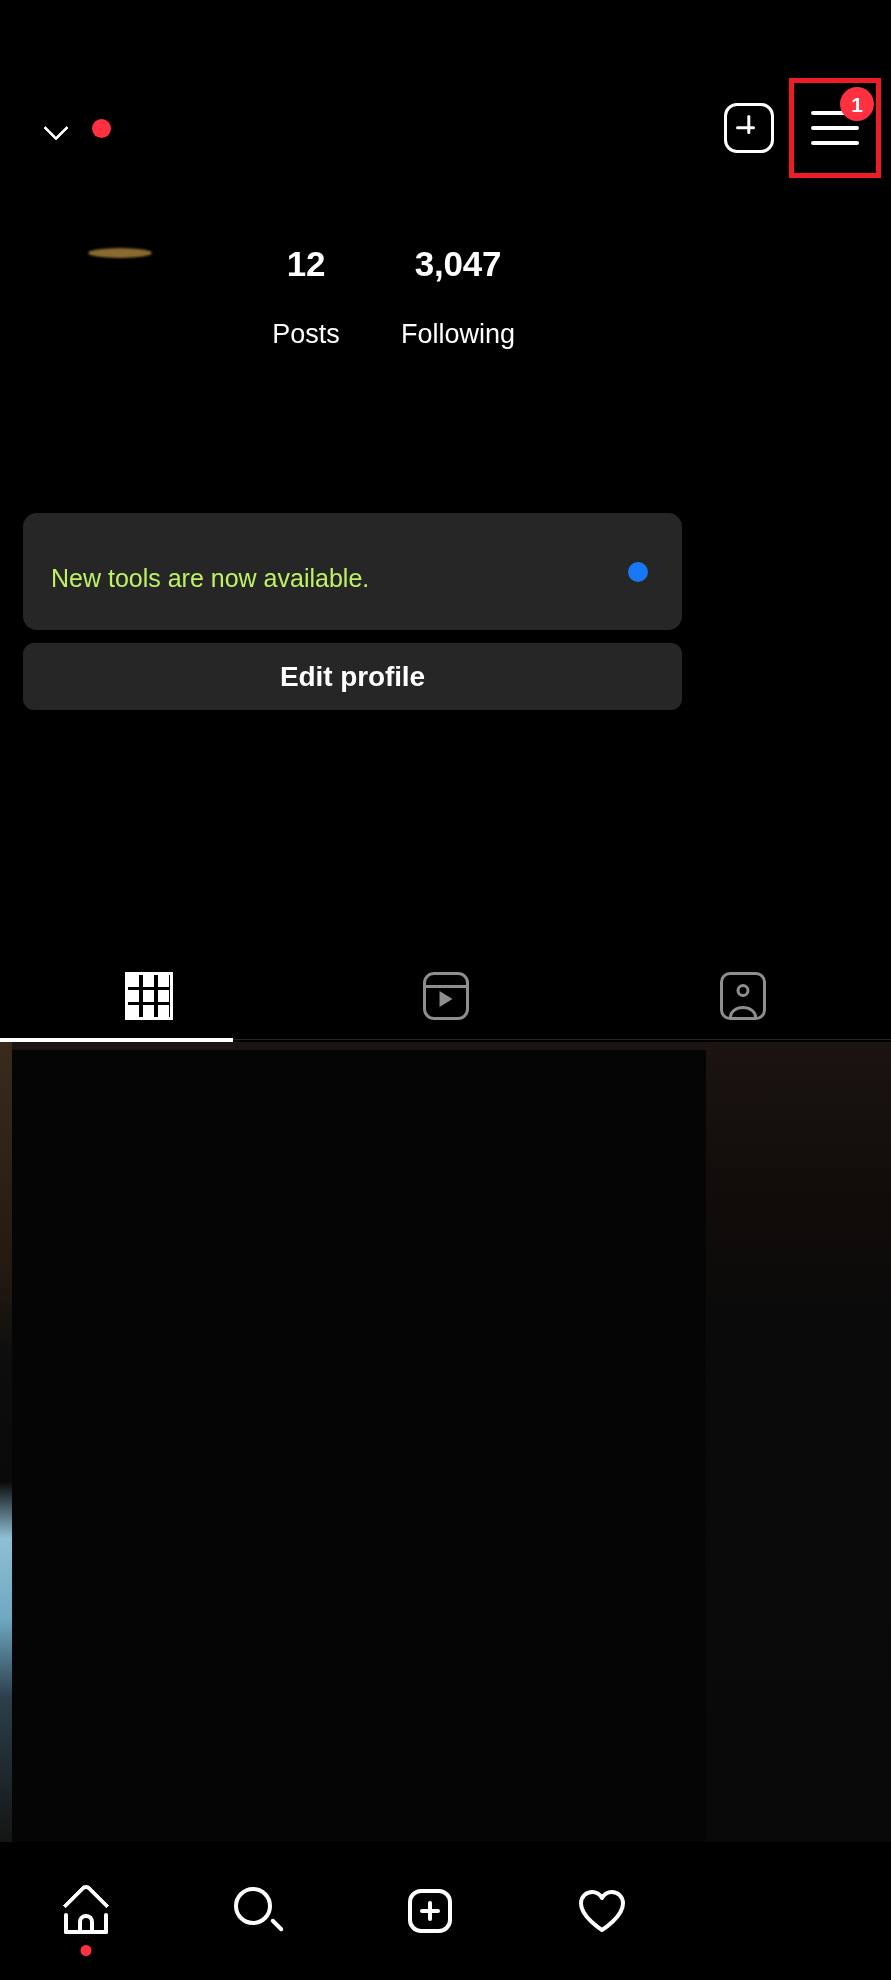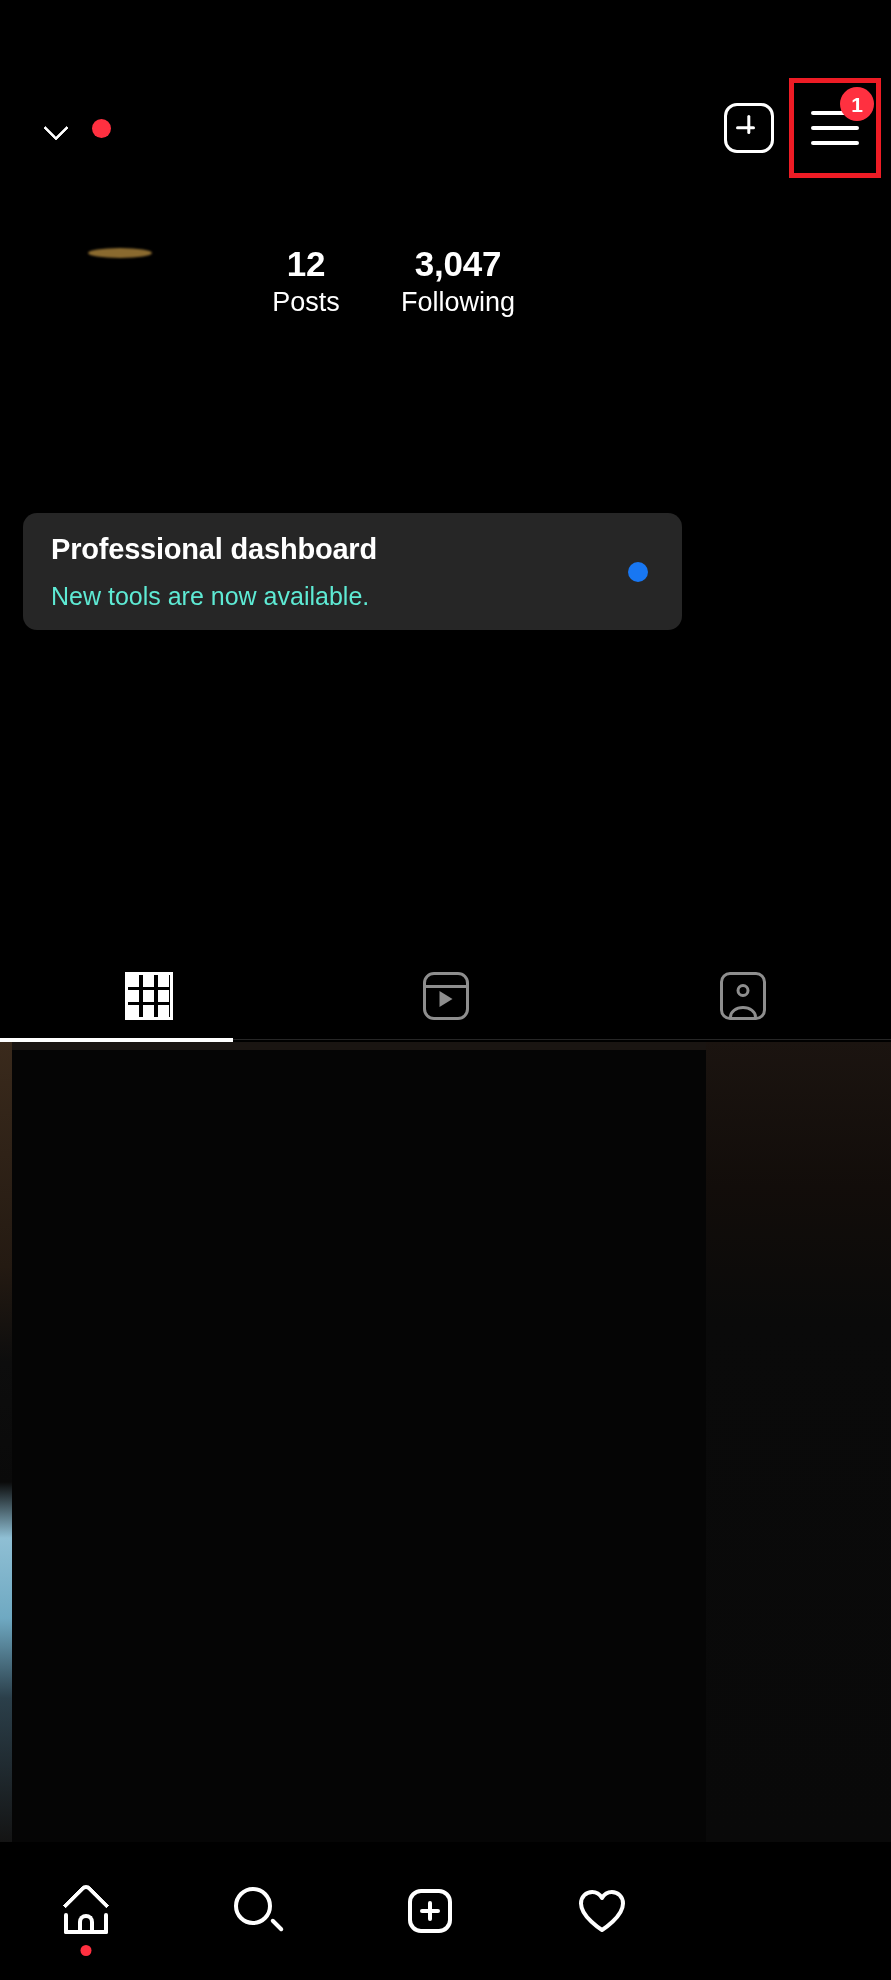--- a/index.html
+++ b/index.html
@@ -211,20 +211,21 @@
     display: flex;
     align-items: flex-start;
     justify-content: flex-start;
   }
   .stat {
     width: 152px;
     text-align: center;
     display: flex;
     flex-direction: column;
     align-items: center;
+    gap: 32px;
   }
   .stat-value {
     font-size: 35px;
     font-weight: bold;
     line-height: 1.12;
     letter-spacing: -0.2px;
   }
   .stat-label {
     font-size: 27px;
     font-weight: normal;
@@ -253,21 +254,21 @@
   }
   .dashboard-title {
     font-size: 29px;
     font-weight: bold;
     color: #ffffff;
     line-height: 1.25;
     letter-spacing: -0.2px;
   }
   .dashboard-sub {
     font-size: 25px;
-    color: #5eead4;
+    color: #bef264;
     line-height: 1.3;
     margin-top: 13px;
   }
   .dashboard-dot {
     width: 20px;
     height: 20px;
     border-radius: 50%;
     background: #1877F2;
     flex: none;
     margin-right: 6px;
@@ -620,26 +621,26 @@
       </div>
       <div class="stat">
         <span class="stat-value">3,047</span>
         <span class="stat-label">Following</span>
       </div>
     </div>
   </div>
 
   <div class="dashboard-card">
     <div class="dashboard-texts">
-      <div class="dashboard-title">Professional dashboard</div>
       <div class="dashboard-sub">New tools are now available.</div>
     </div>
     <span class="dashboard-dot"></span>
   </div>
 
+  <div class="edit-profile">Edit profile</div>
 
   <div class="tabbar">
     <div class="tab">
       <span class="grid-icon">
         <i></i>
           <i></i>
           <i></i>
           <i></i>
           <i></i>
           <i></i>

